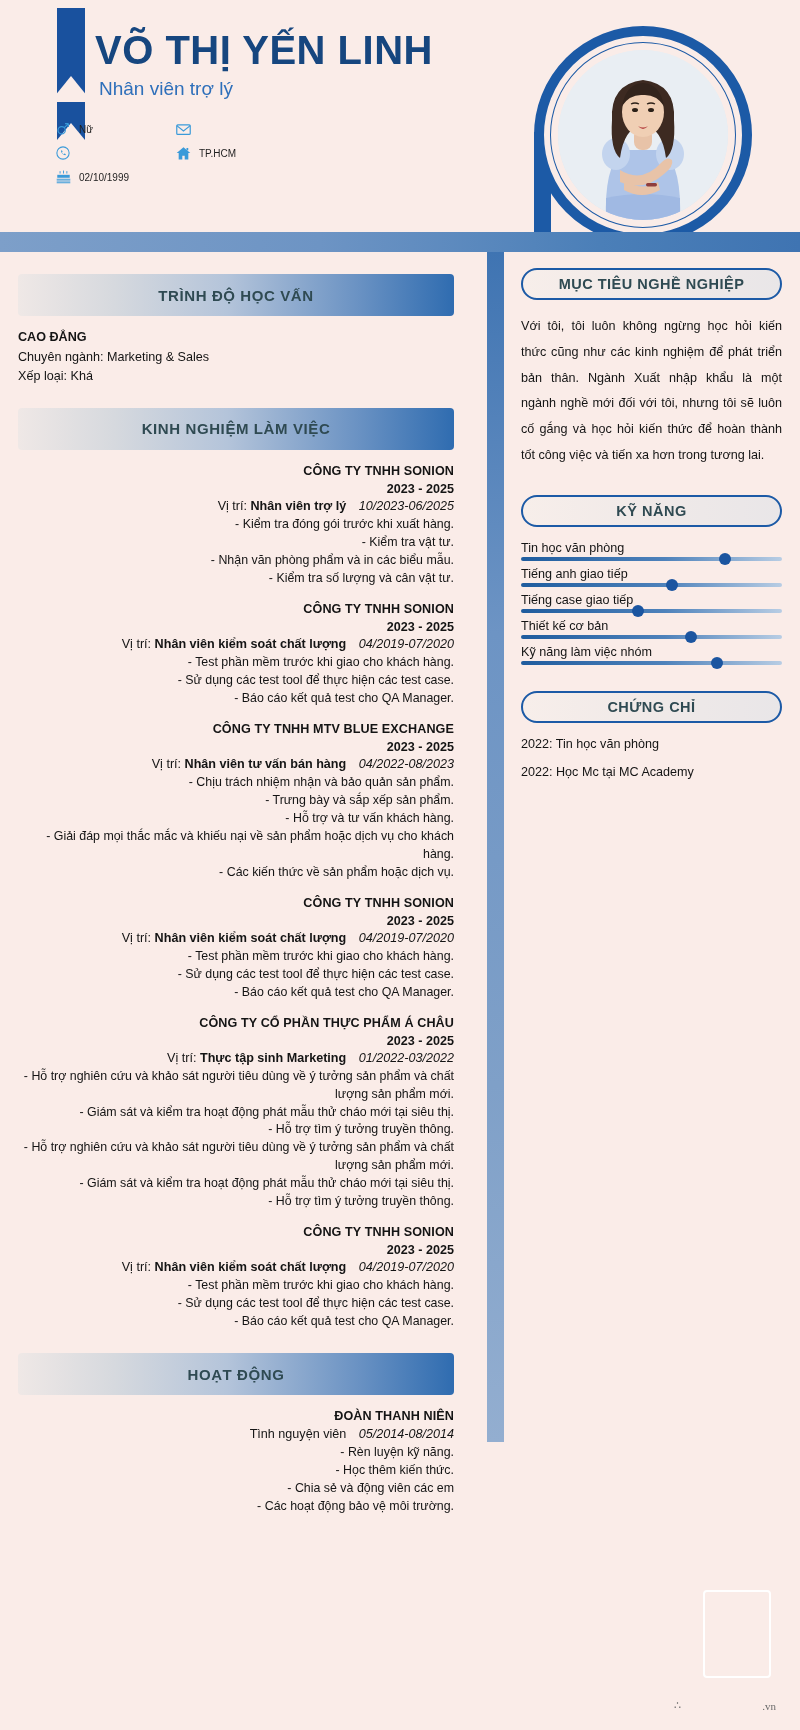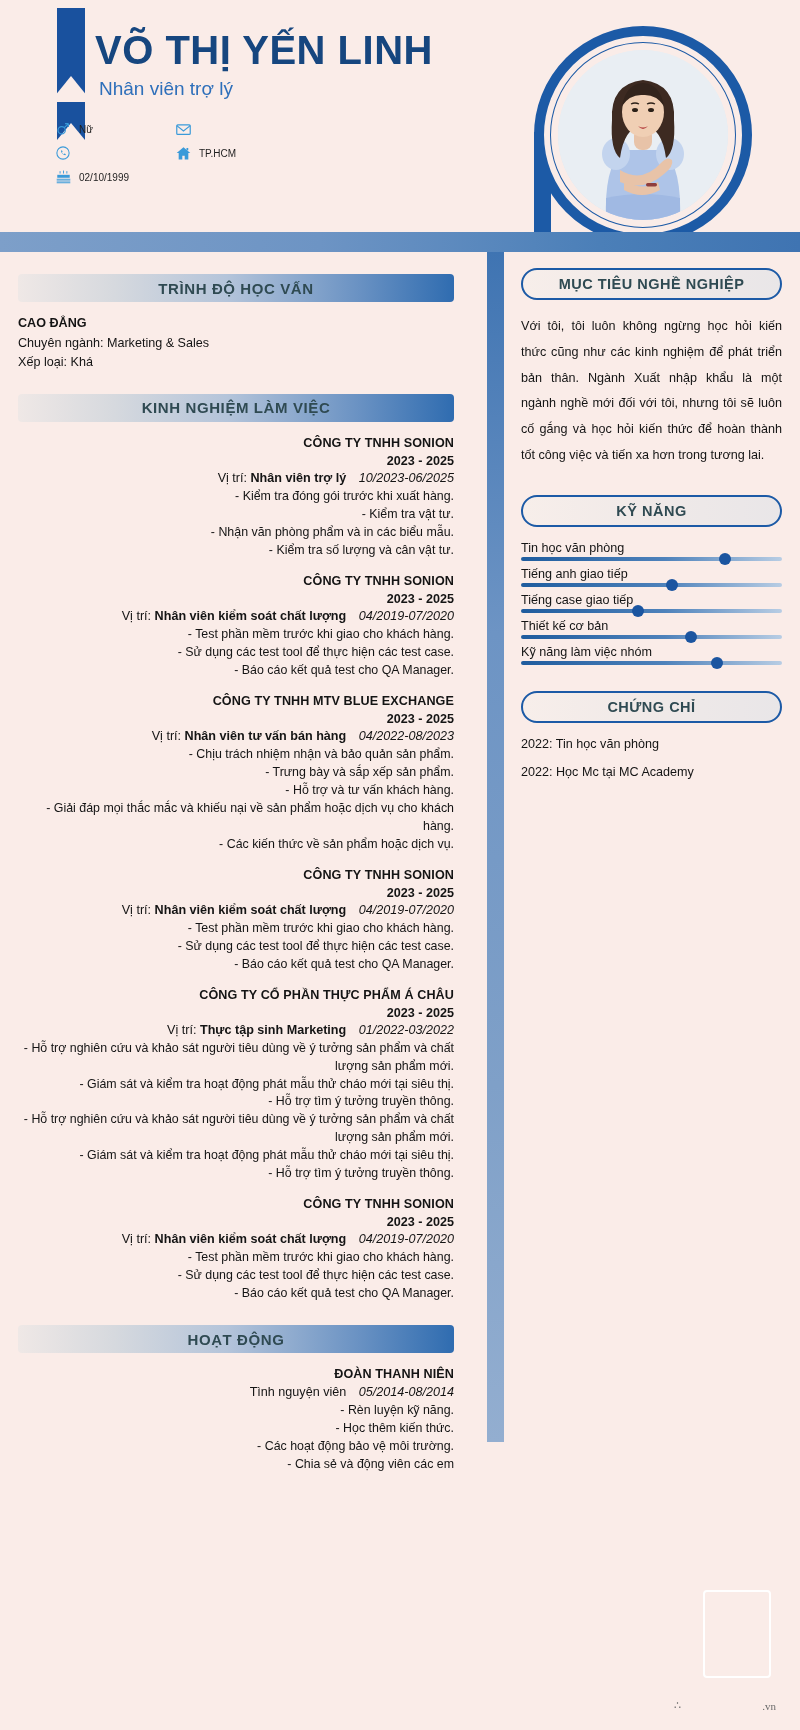--- a/index.html
+++ b/index.html
@@ -179,21 +179,21 @@
   }
   .right-inner {
     position: absolute;
     left: 17px; top: 0;
     width: 296px;
     padding: 0 18px 0 17px;
   }
 
   
   .secbar {
-    height: 28px;
+    height: 42px;
     margin: 22px 0 14px 0;
     border-radius: 4px;
     background: linear-gradient(90deg, #efe8e6 0%, #d6d9de 22%, #b4c4da 48%, #6a92c3 78%, #2f6cb0 100%);
     display: flex;
     align-items: center;
     justify-content: center;
   }
   .secbar span {
     font-size: 15px;
     font-weight: bold;
@@ -541,22 +541,22 @@
       </div>
 
       <div class="jobblock">
         <div class="org">ĐOÀN THANH NIÊN</div>
         <div class="posline">
           <span class="lbl">Tình nguyện viên</span>
           <span class="dates">05/2014-08/2014</span>
         </div>
         <div class="bullet">- Rèn luyện kỹ năng.</div>
         <div class="bullet">- Học thêm kiến thức.</div>
+        <div class="bullet">- Chia sẻ và động viên các em</div>
         <div class="bullet">- Các hoạt động bảo vệ môi trường.</div>
-        <div class="bullet">- Chia sẻ và động viên các em</div>
       </div>
     </div>
 
     <div class="right-col">
       <div class="right-rail"></div>
 
       <div class="right-inner">
 
         <div class="pill">
           <span>MỤC TIÊU NGHỀ NGHIỆP</span>

